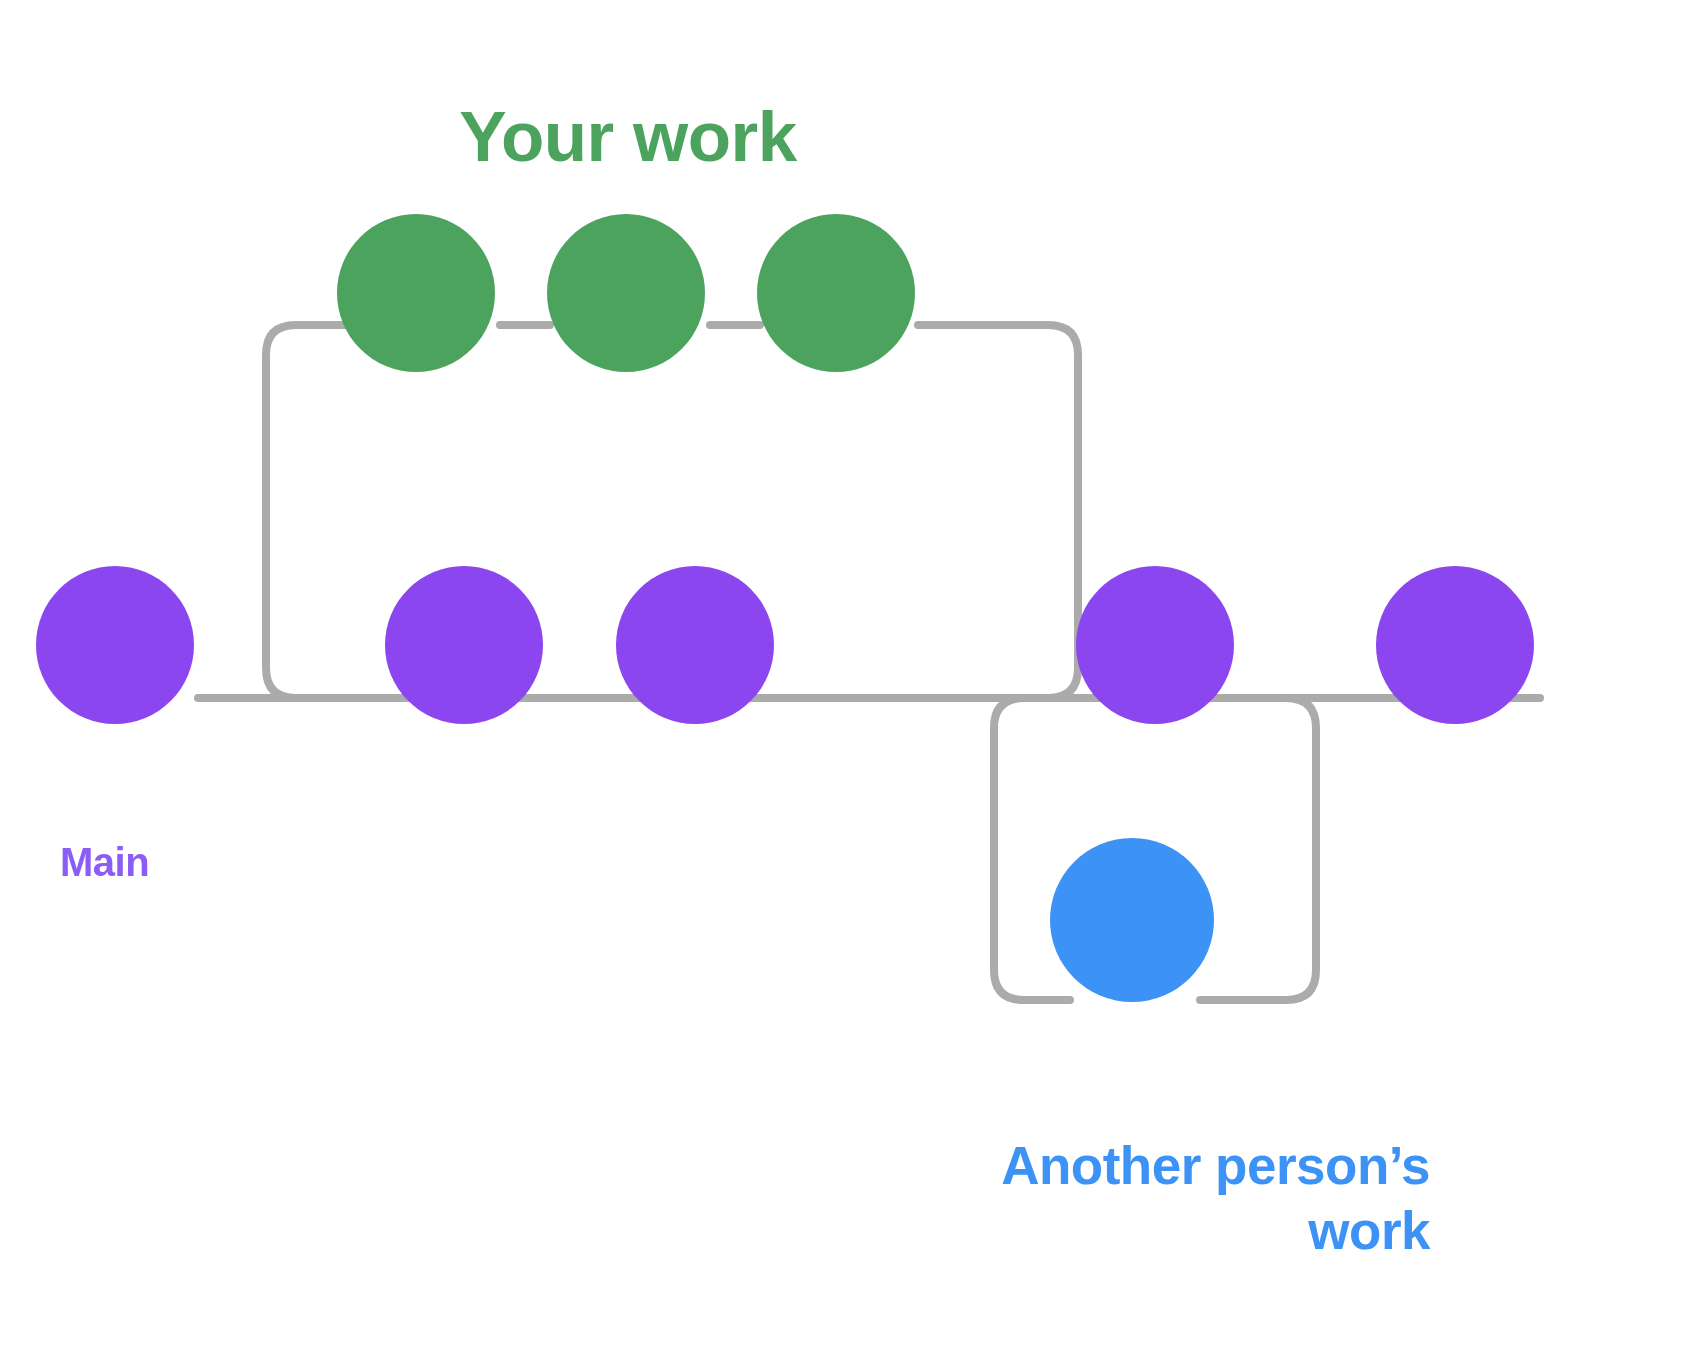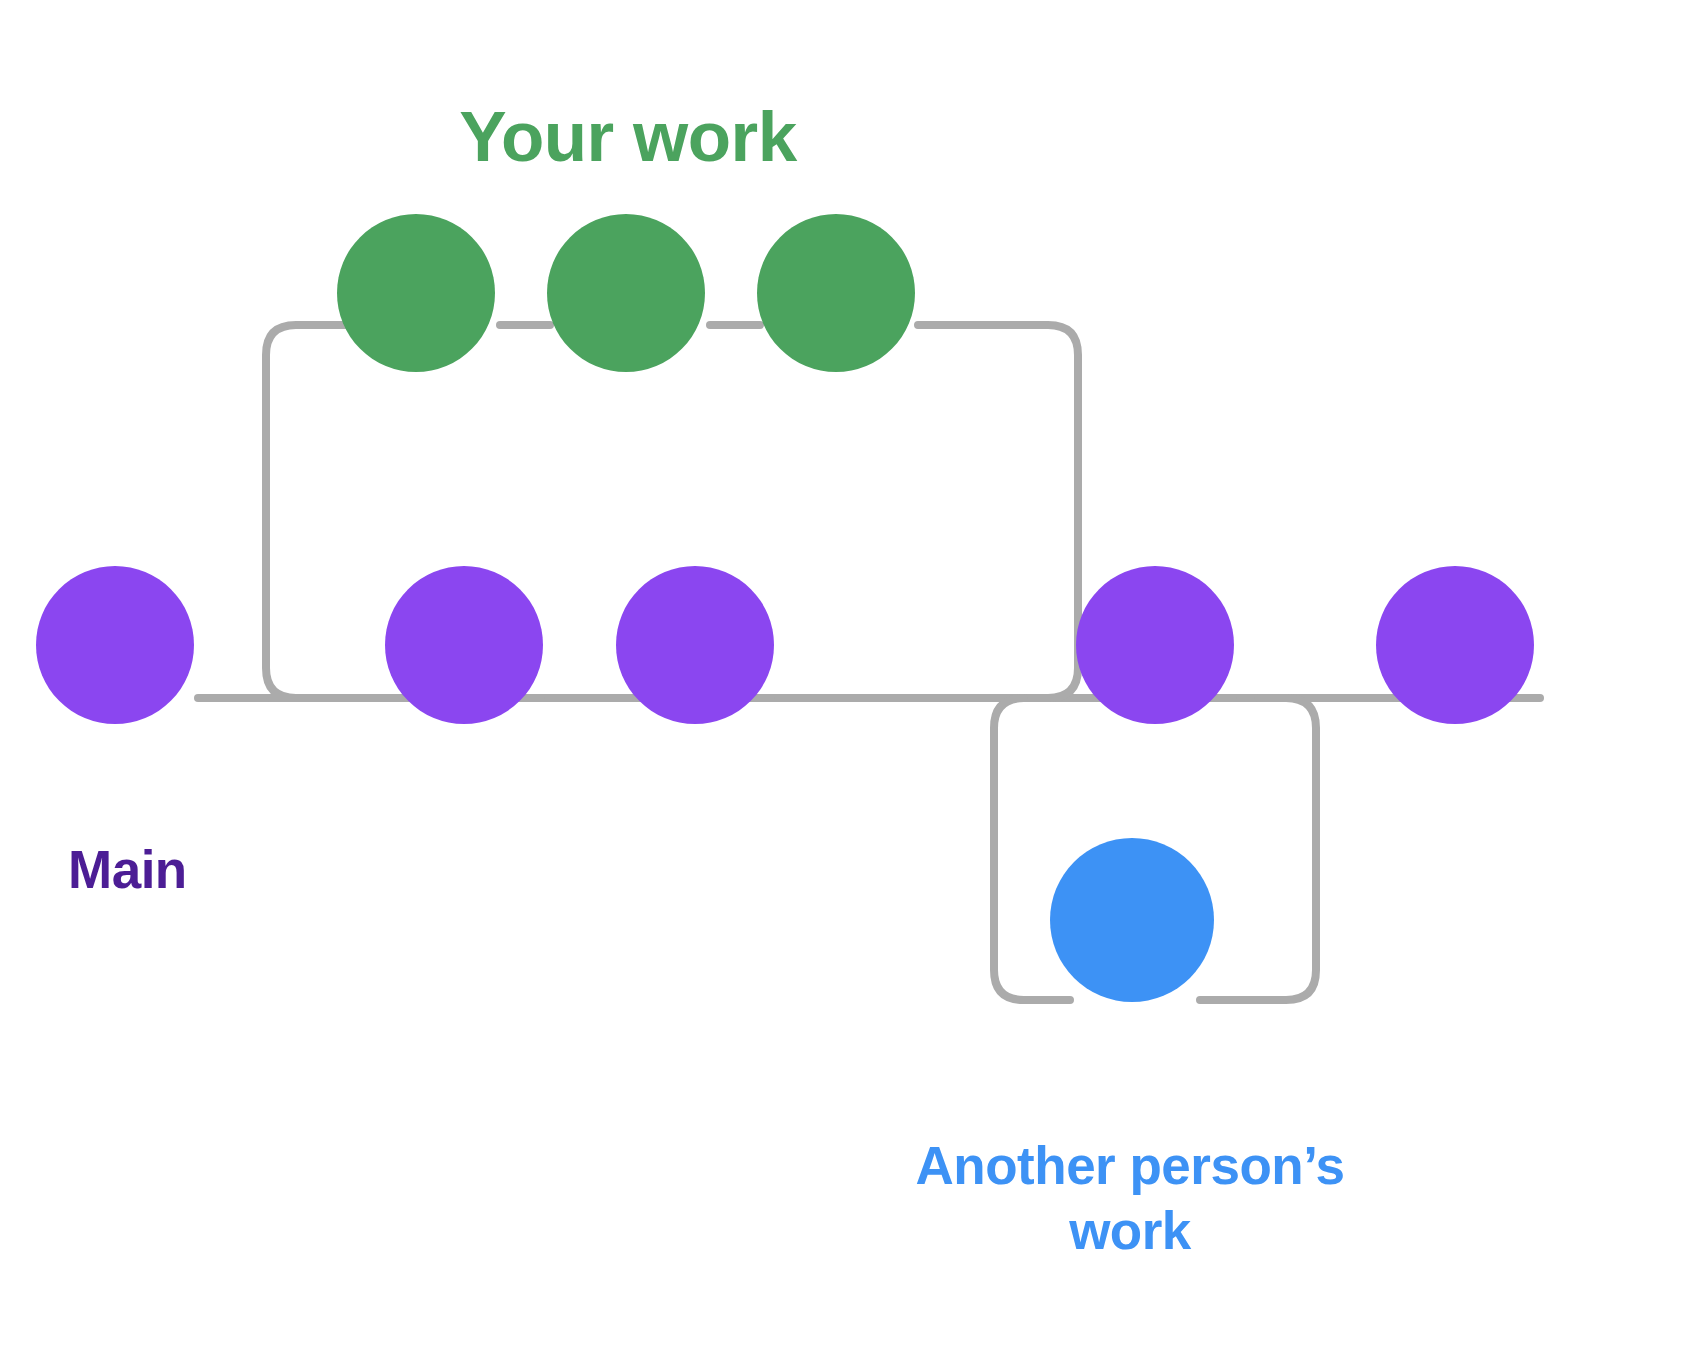--- a/index.html
+++ b/index.html
@@ -39,31 +39,31 @@
   }
   #label-your-work {
     left: 0;
     top: 94px;
     width: 1256px;
     text-align: center;
     font-size: 71px;
     color: #4ba35e;
   }
   #label-main {
-    left: 68px;
+    left: 60px;
     top: 838px;
-    font-size: 53px;
+    font-size: 40px;
     text-align: left;
-    color: #4c1d95;
+    color: #8b5cf6;
   }
   #label-another-person {
     left: 830px;
     top: 1134px;
     width: 600px;
-    text-align: center;
+    text-align: right;
     font-size: 53px;
     color: #3d92f5;
   }
 </style>
 </head>
 <body>
 
 <div id="diagram-root">
 
   <svg id="graph-svg" viewBox="0 0 1706 1352" xmlns="http://www.w3.org/2000/svg">

